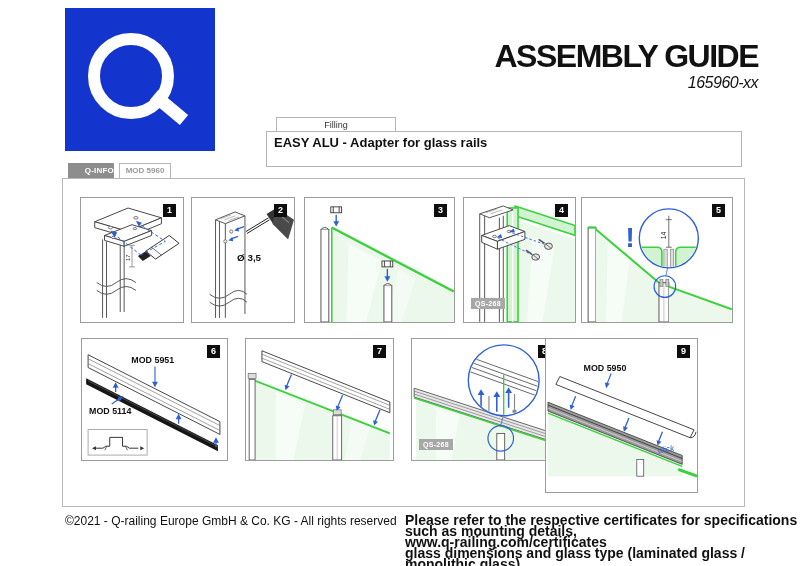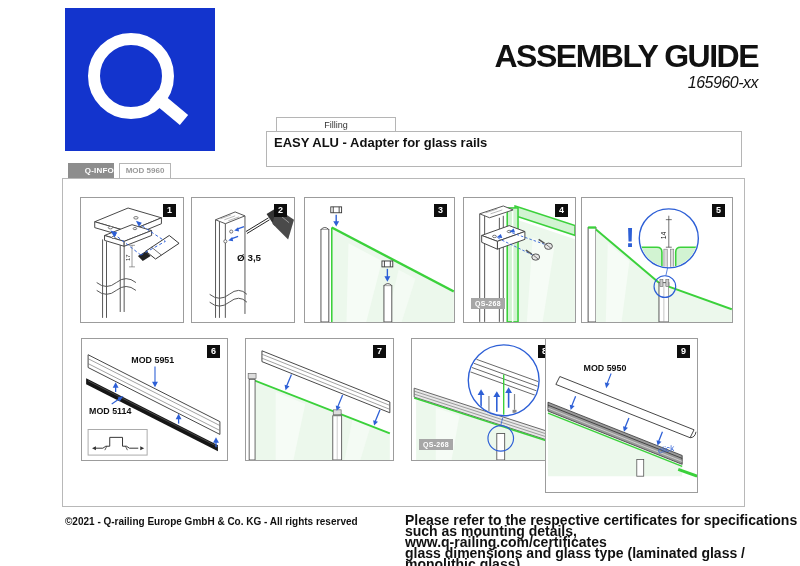--- a/index.html
+++ b/index.html
@@ -18,21 +18,21 @@
             font-size:8px;font-weight:bold;line-height:15px;text-align:right;letter-spacing:.2px;}
   .tab-inactive{position:absolute;left:119px;top:163px;width:52px;height:27px;background:#fff;border:1px solid #b5b5b5;
             color:#9a9a9a;font-size:8px;font-weight:bold;line-height:13px;text-align:center;box-sizing:border-box;}
   .board{position:absolute;left:62px;top:178px;width:683px;height:329px;border:1px solid #b8b8b8;background:#fff;box-sizing:border-box;}
   .panel{position:absolute;border:1px solid #9c9c9c;background:#fff;box-sizing:border-box;}
   .panel svg{display:block;width:100%;height:100%;}
   .badge{position:absolute;top:6px;right:7px;width:13px;height:13px;background:#0d0d0d;color:#fff;
          font-size:9px;font-weight:bold;line-height:13px;text-align:center;}
   .qsref{position:absolute;left:7px;background:#a7a7a7;color:#fff;font-size:7px;font-weight:bold;
          line-height:11px;padding:0 4px;letter-spacing:.3px;}
-  .foot-left{position:absolute;left:65px;top:516px;font-size:10px;font-weight:bold;line-height:11.5px;}
+  .foot-left{position:absolute;left:65px;top:516px;font-size:12px;font-weight:normal;line-height:11.5px;}
   .foot-right{position:absolute;left:405px;top:515px;font-size:14px;font-weight:bold;line-height:11px;}
   svg text{font-family:"Liberation Sans",sans-serif;}
   .modlabel{font-weight:bold;font-size:9px;fill:#111;}
 </style>
 </head>
 <body>
 
 <div class="page">
 
   <div class="logo">

